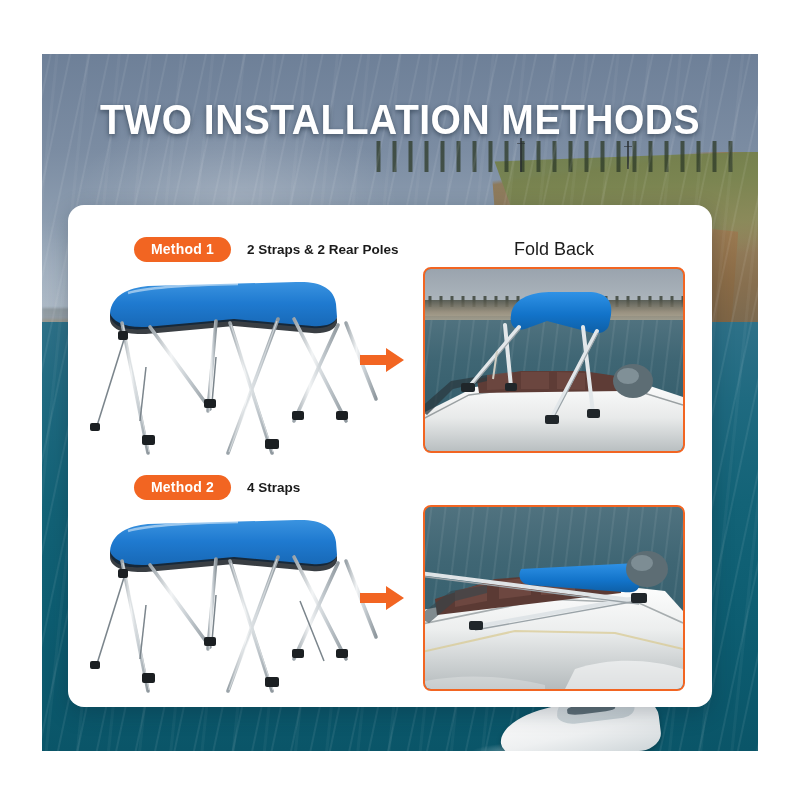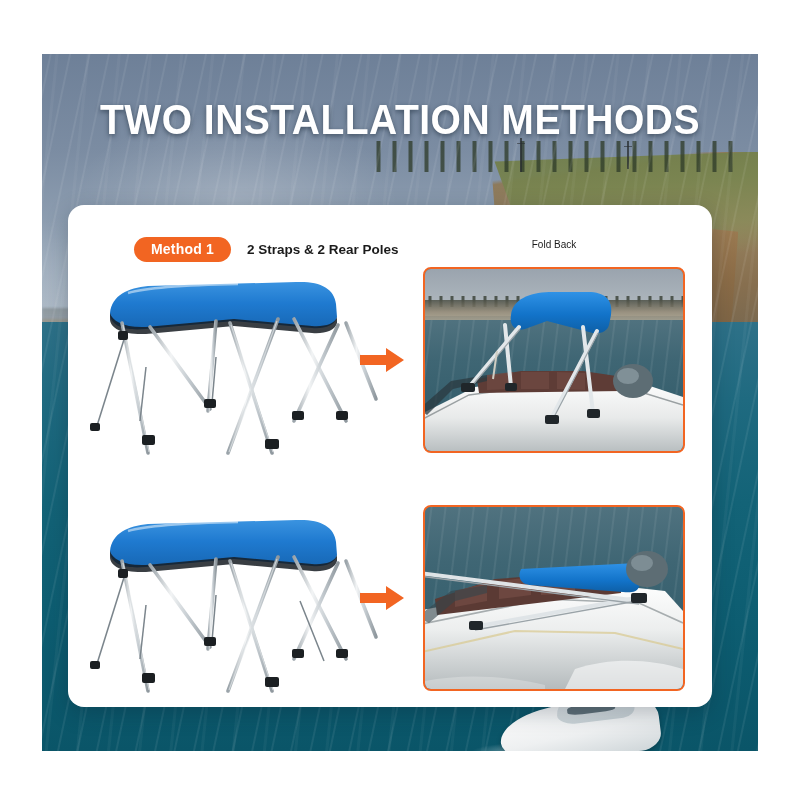--- a/index.html
+++ b/index.html
@@ -271,21 +271,21 @@
     white-space: nowrap;
   }
 
   .fold-label {
     position: absolute;
     left: 356px;
     top: 16px;
     width: 260px;
     text-align: center;
     color: #1b1b1b;
-    font-size: 10px;
+    font-size: 18px;
     white-space: nowrap;
   }
 
   
   .bimini-wrap {
     position: absolute;
     left: 20px;
     top: 48px;
     width: 300px;
     height: 185px;
@@ -510,20 +510,24 @@
             <rect x="162" y="140" width="13" height="9" rx="2"></rect>
           </g>
 
           <path d="M72 82 L68 110" stroke="#cfcdc2" stroke-width="2" fill="none"></path>
         </svg>
       </div>
     </div>
 
     <div class="method-block m2">
 
+      <div class="badge-row">
+        <span class="badge">Method 2</span>
+        <span class="badge-desc">4 Straps</span>
+      </div>
 
 
       <div class="bimini-wrap">
         <svg viewBox="0 0 300 185" preserveAspectRatio="xMidYMid meet">
           <defs>
             <linearGradient id="cnv2" x1="0" y1="0" x2="0" y2="1">
               <stop offset="0%" stop-color="#3a93e0"></stop>
               <stop offset="45%" stop-color="#1f7ad0"></stop>
               <stop offset="100%" stop-color="#1767b4"></stop>
             </linearGradient>

